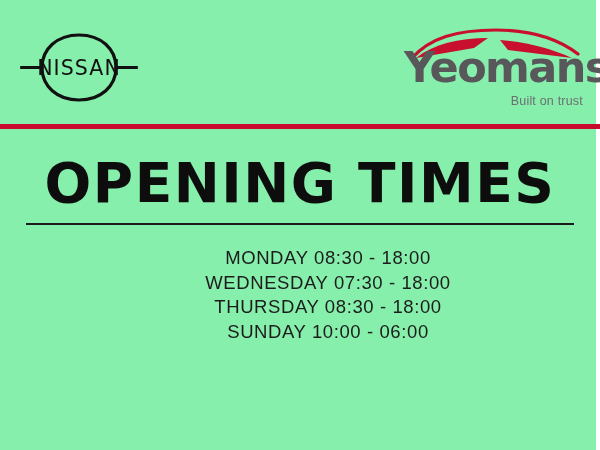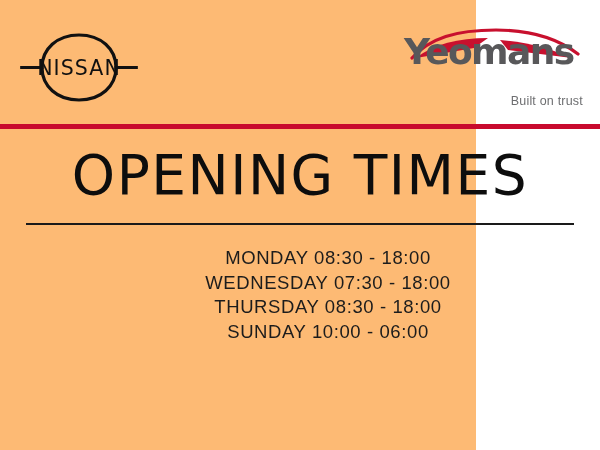--- a/index.html
+++ b/index.html
@@ -11,23 +11,23 @@
     width: 600px;
     height: 450px;
     overflow: hidden;
     background: #ffffff;
     font-family: "Liberation Sans", sans-serif;
     -webkit-font-smoothing: antialiased;
   }
 
   .poster {
     position: relative;
-    width: 476px;
+    width: 596px;
     height: 450px;
-    background: #fdba74;
+    background: #86efac;
     box-sizing: border-box;
   }
 
   
   .header {
     position: absolute;
     left: 0;
     top: 0;
     width: 600px;
     height: 125px;
@@ -63,24 +63,24 @@
     height: 34px;
   }
   .yeomans-swoosh svg {
     display: block;
     width: 180px;
     height: 34px;
   }
   .yeomans-word {
     position: absolute;
     left: 0px;
-    top: 6px;
+    top: 18px;
     width: 180px;
     font-family: "DejaVu Sans", sans-serif;
-    font-size: 36px;
+    font-size: 43px;
     font-weight: bold;
     letter-spacing: -1.6px;
     color: #58585a;
     line-height: 1;
     white-space: nowrap;
   }
   .yeomans-tag {
     position: absolute;
     right: 1px;
     top: 66px;
@@ -106,26 +106,26 @@
   .title-block {
     position: absolute;
     left: 0;
     top: 138px;
     width: 600px;
     text-align: center;
   }
   .page-title {
     font-family: "DejaVu Sans", sans-serif;
     font-size: 55px;
-    font-weight: normal;
+    font-weight: bold;
     letter-spacing: 1.5px;
     color: #0d0d0d;
     line-height: 1.08;
     white-space: nowrap;
-    margin: 8px;
+    margin: 16px;
   }
 
   
   .title-rule {
     position: absolute;
     left: 26px;
     top: 223px;
     width: 548px;
     height: 2px;
     background: #1a1a1a;

